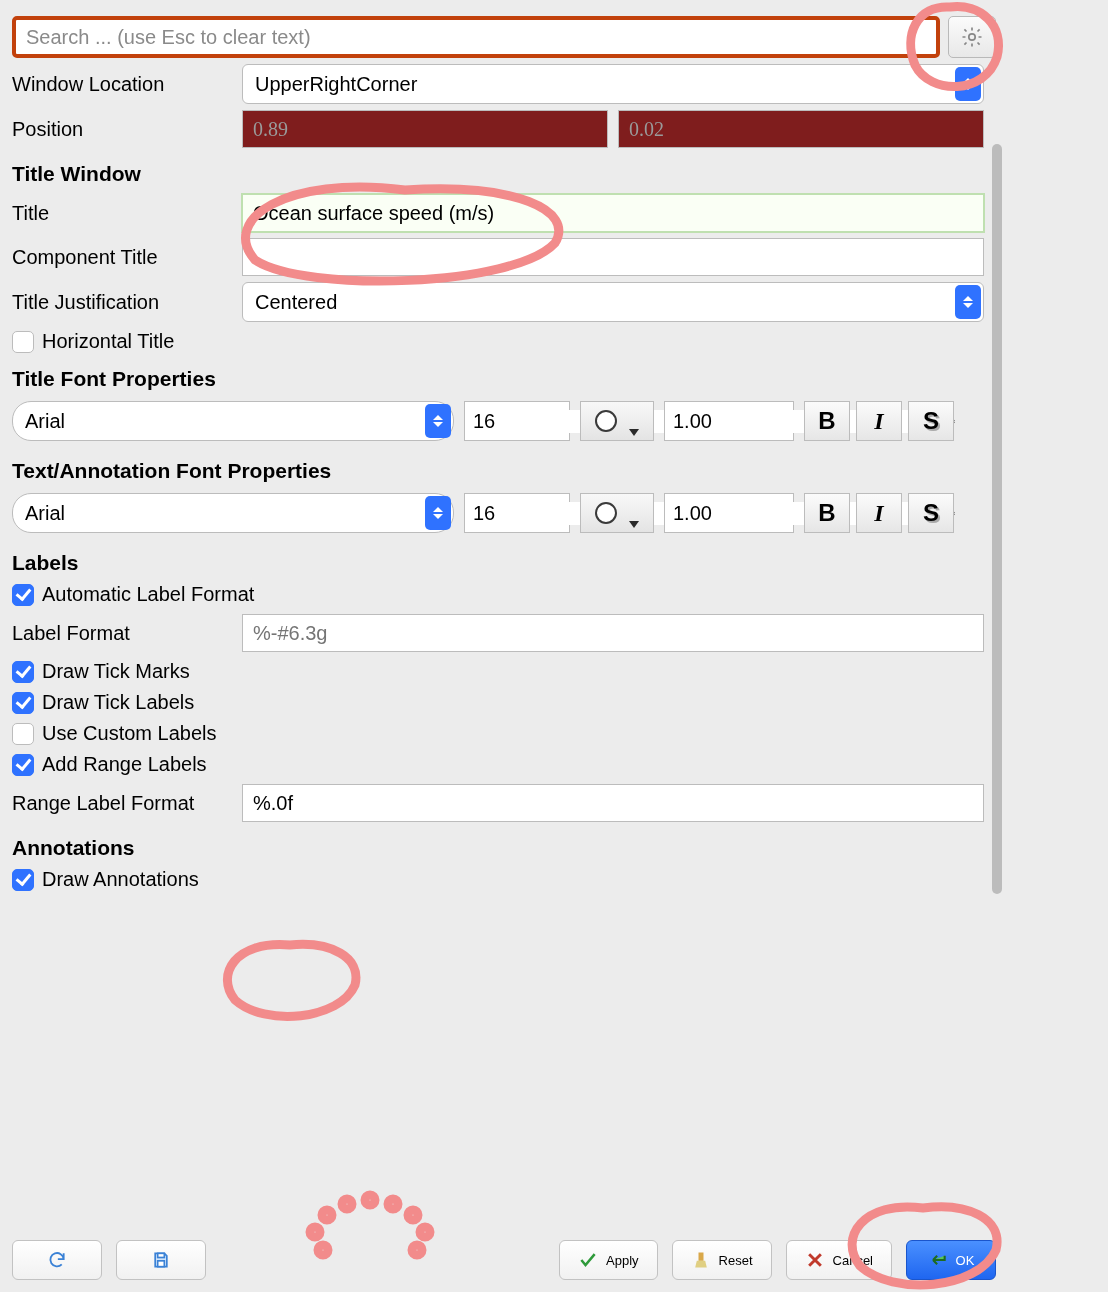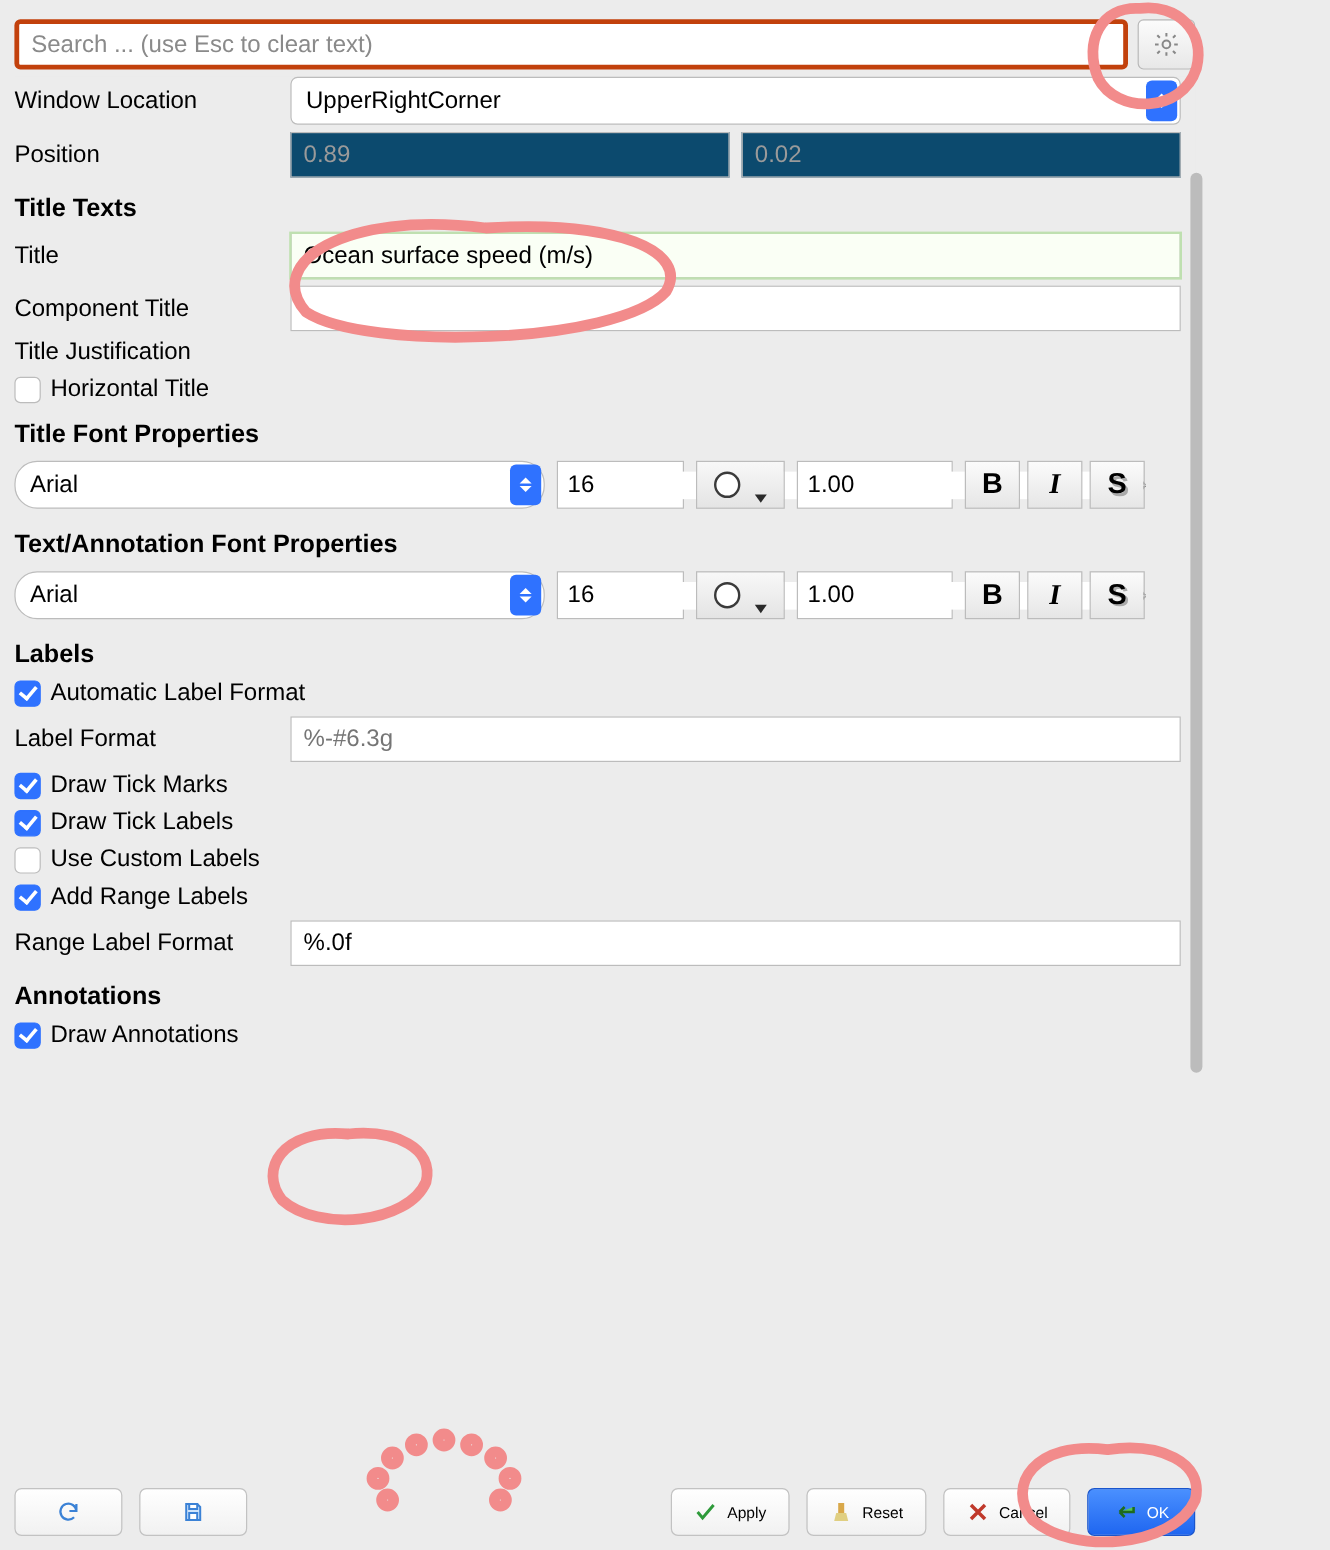--- a/index.html
+++ b/index.html
@@ -105,21 +105,21 @@
   .dual-input { display: flex; gap: 10px; flex: 1; }
   .text-input, .num-input {
     height: 38px;
     border: 1px solid #bcbcbc;
     background: #fff;
     padding: 0 10px;
     font-size: 20px;
     border-radius: 0;
   }
   .text-input { flex: 1; }
-  .text-input.disabled { background:#0c4a6e; color:#9a9a9a; }
+  .text-input.disabled { background:#7f1d1d; color:#9a9a9a;font-family:Liberation Serif, serif; }
   .text-input.highlight {
     outline: 2px solid #bfe0b0;
     outline-offset: -1px;
     background: #fafff5;
   }
   .section-header {
     font-weight: 700;
     font-size: 21px;
     margin: 14px 0 8px 0;
   }
@@ -314,34 +314,41 @@
     </div>
 
     <div class="row">
       <div class="lbl">Position</div>
       <div class="dual-input">
         <input class="text-input disabled" style="color: rgb(154, 154, 154);" value="0.89">
         <input class="text-input disabled" style="color: rgb(154, 154, 154);" value="0.02">
       </div>
     </div>
 
-    <div class="section-header">Title Texts</div>
+    <div class="section-header">Title Window</div>
 
     <div class="row">
       <div class="lbl">Title</div>
       <input class="text-input highlight full" value="Ocean surface speed (m/s)" style="">
     </div>
 
     <div class="row">
       <div class="lbl">Component Title</div>
       <input class="text-input full" value="" style="">
     </div>
 
     <div class="row">
       <div class="lbl">Title Justification</div>
+      <div class="select full">
+        <span>Centered</span>
+        <div class="chevrons">
+            <div class="chev-up"></div>
+            <div class="chev-down"></div>
+          </div>
+      </div>
     </div>
 
     <div class="check-row">
       <span class="checkbox"></span>
       <span>Horizontal Title</span>
     </div>
 
     <div class="section-header">Title Font Properties</div>
     <div class="font-row">
       <div class="select narrow">

